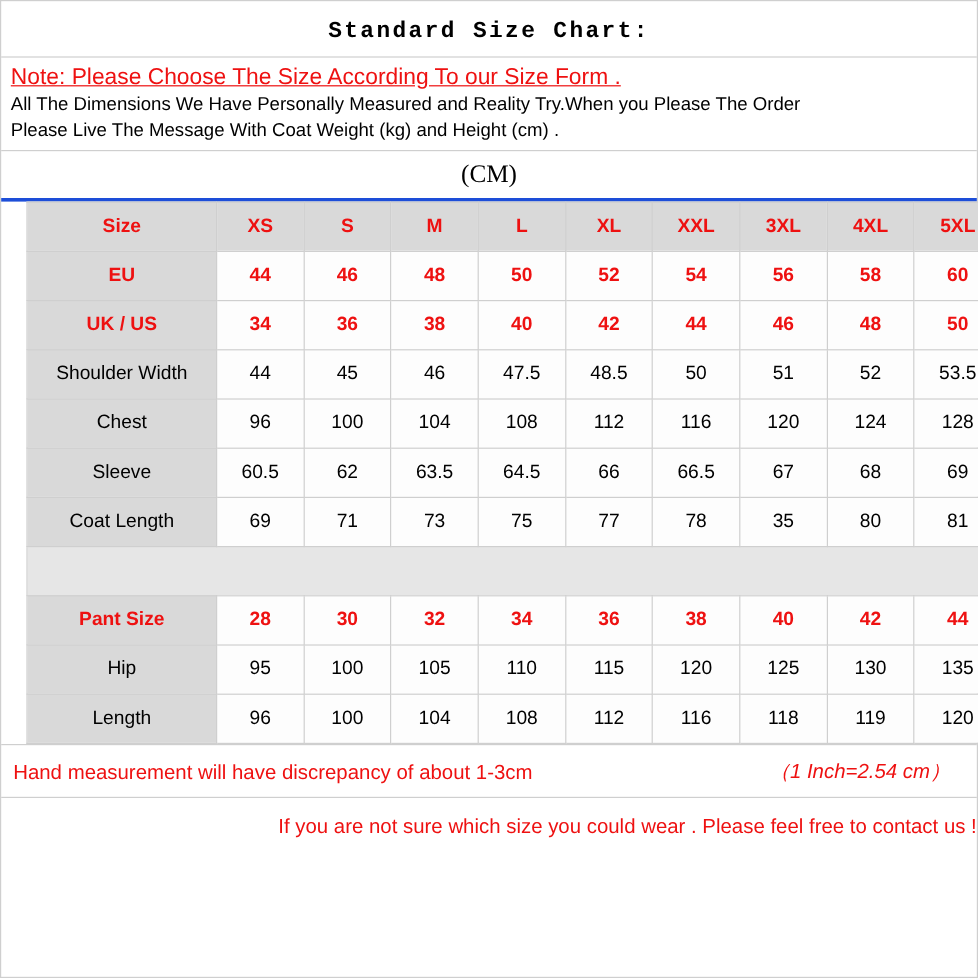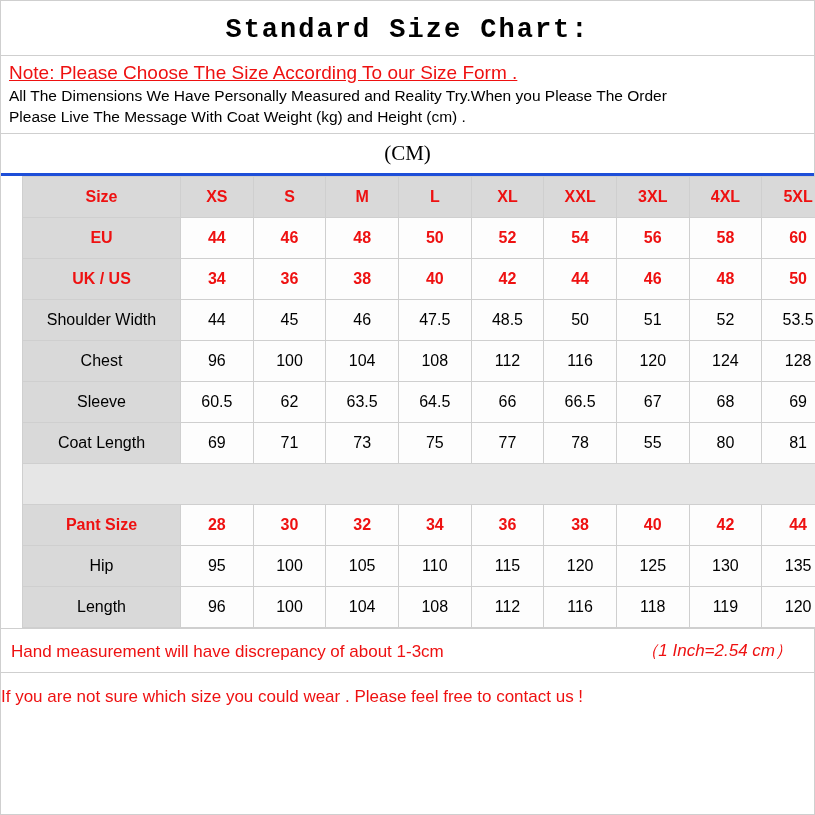--- a/index.html
+++ b/index.html
@@ -17,21 +17,21 @@
   .page {
     width: 815px;
     height: 815px;
     position: relative;
     box-sizing: border-box;
     border: 1px solid #cfcfcf;
   }
   .title {
     text-align: center;
     font-family: "Liberation Mono", monospace;
-    font-size: 27px;
+    font-size: 19px;
     font-weight: bold;
     letter-spacing: 2px;
     padding: 14px 0 10px 0;
     color: #000;
   }
   .note-block {
     border-top: 1px solid #cfcfcf;
     border-bottom: 1px solid #cfcfcf;
     padding: 4px 8px 6px 8px;
     line-height: 1.32;
@@ -97,21 +97,21 @@
     border-bottom: 1px solid #cfcfcf;
     display: flex;
     align-items: flex-end;
     padding: 10px 10px;
     color: #ee1111;
     font-size: 17px;
   }
   .footer1 .f1a { flex: 1 1 auto; }
   .footer1 .f1b { flex: 0 0 auto; padding-right: 12px; font-style: italic; }
   .footer2 {
-    text-align: left;
+    text-align: right;
     color: #ee1111;
     font-size: 17px;
     padding: 14px 0 10px 0;
   }
 </style>
 </head>
 <body>
 
 <div class="page">
 
@@ -206,21 +206,21 @@
       </tr>
 
       <tr>
         <td class="rowlabel">Coat Length</td>
         <td>69</td>
         <td>71</td>
         <td>73</td>
         <td>75</td>
         <td>77</td>
         <td>78</td>
-        <td>55</td>
+        <td>35</td>
         <td>80</td>
         <td>81</td>
       </tr>
 
       <tr class="spacer-row">
         <td colspan="10"></td>
       </tr>
 
       <tr>
         <td class="redlabel">Pant Size</td>

